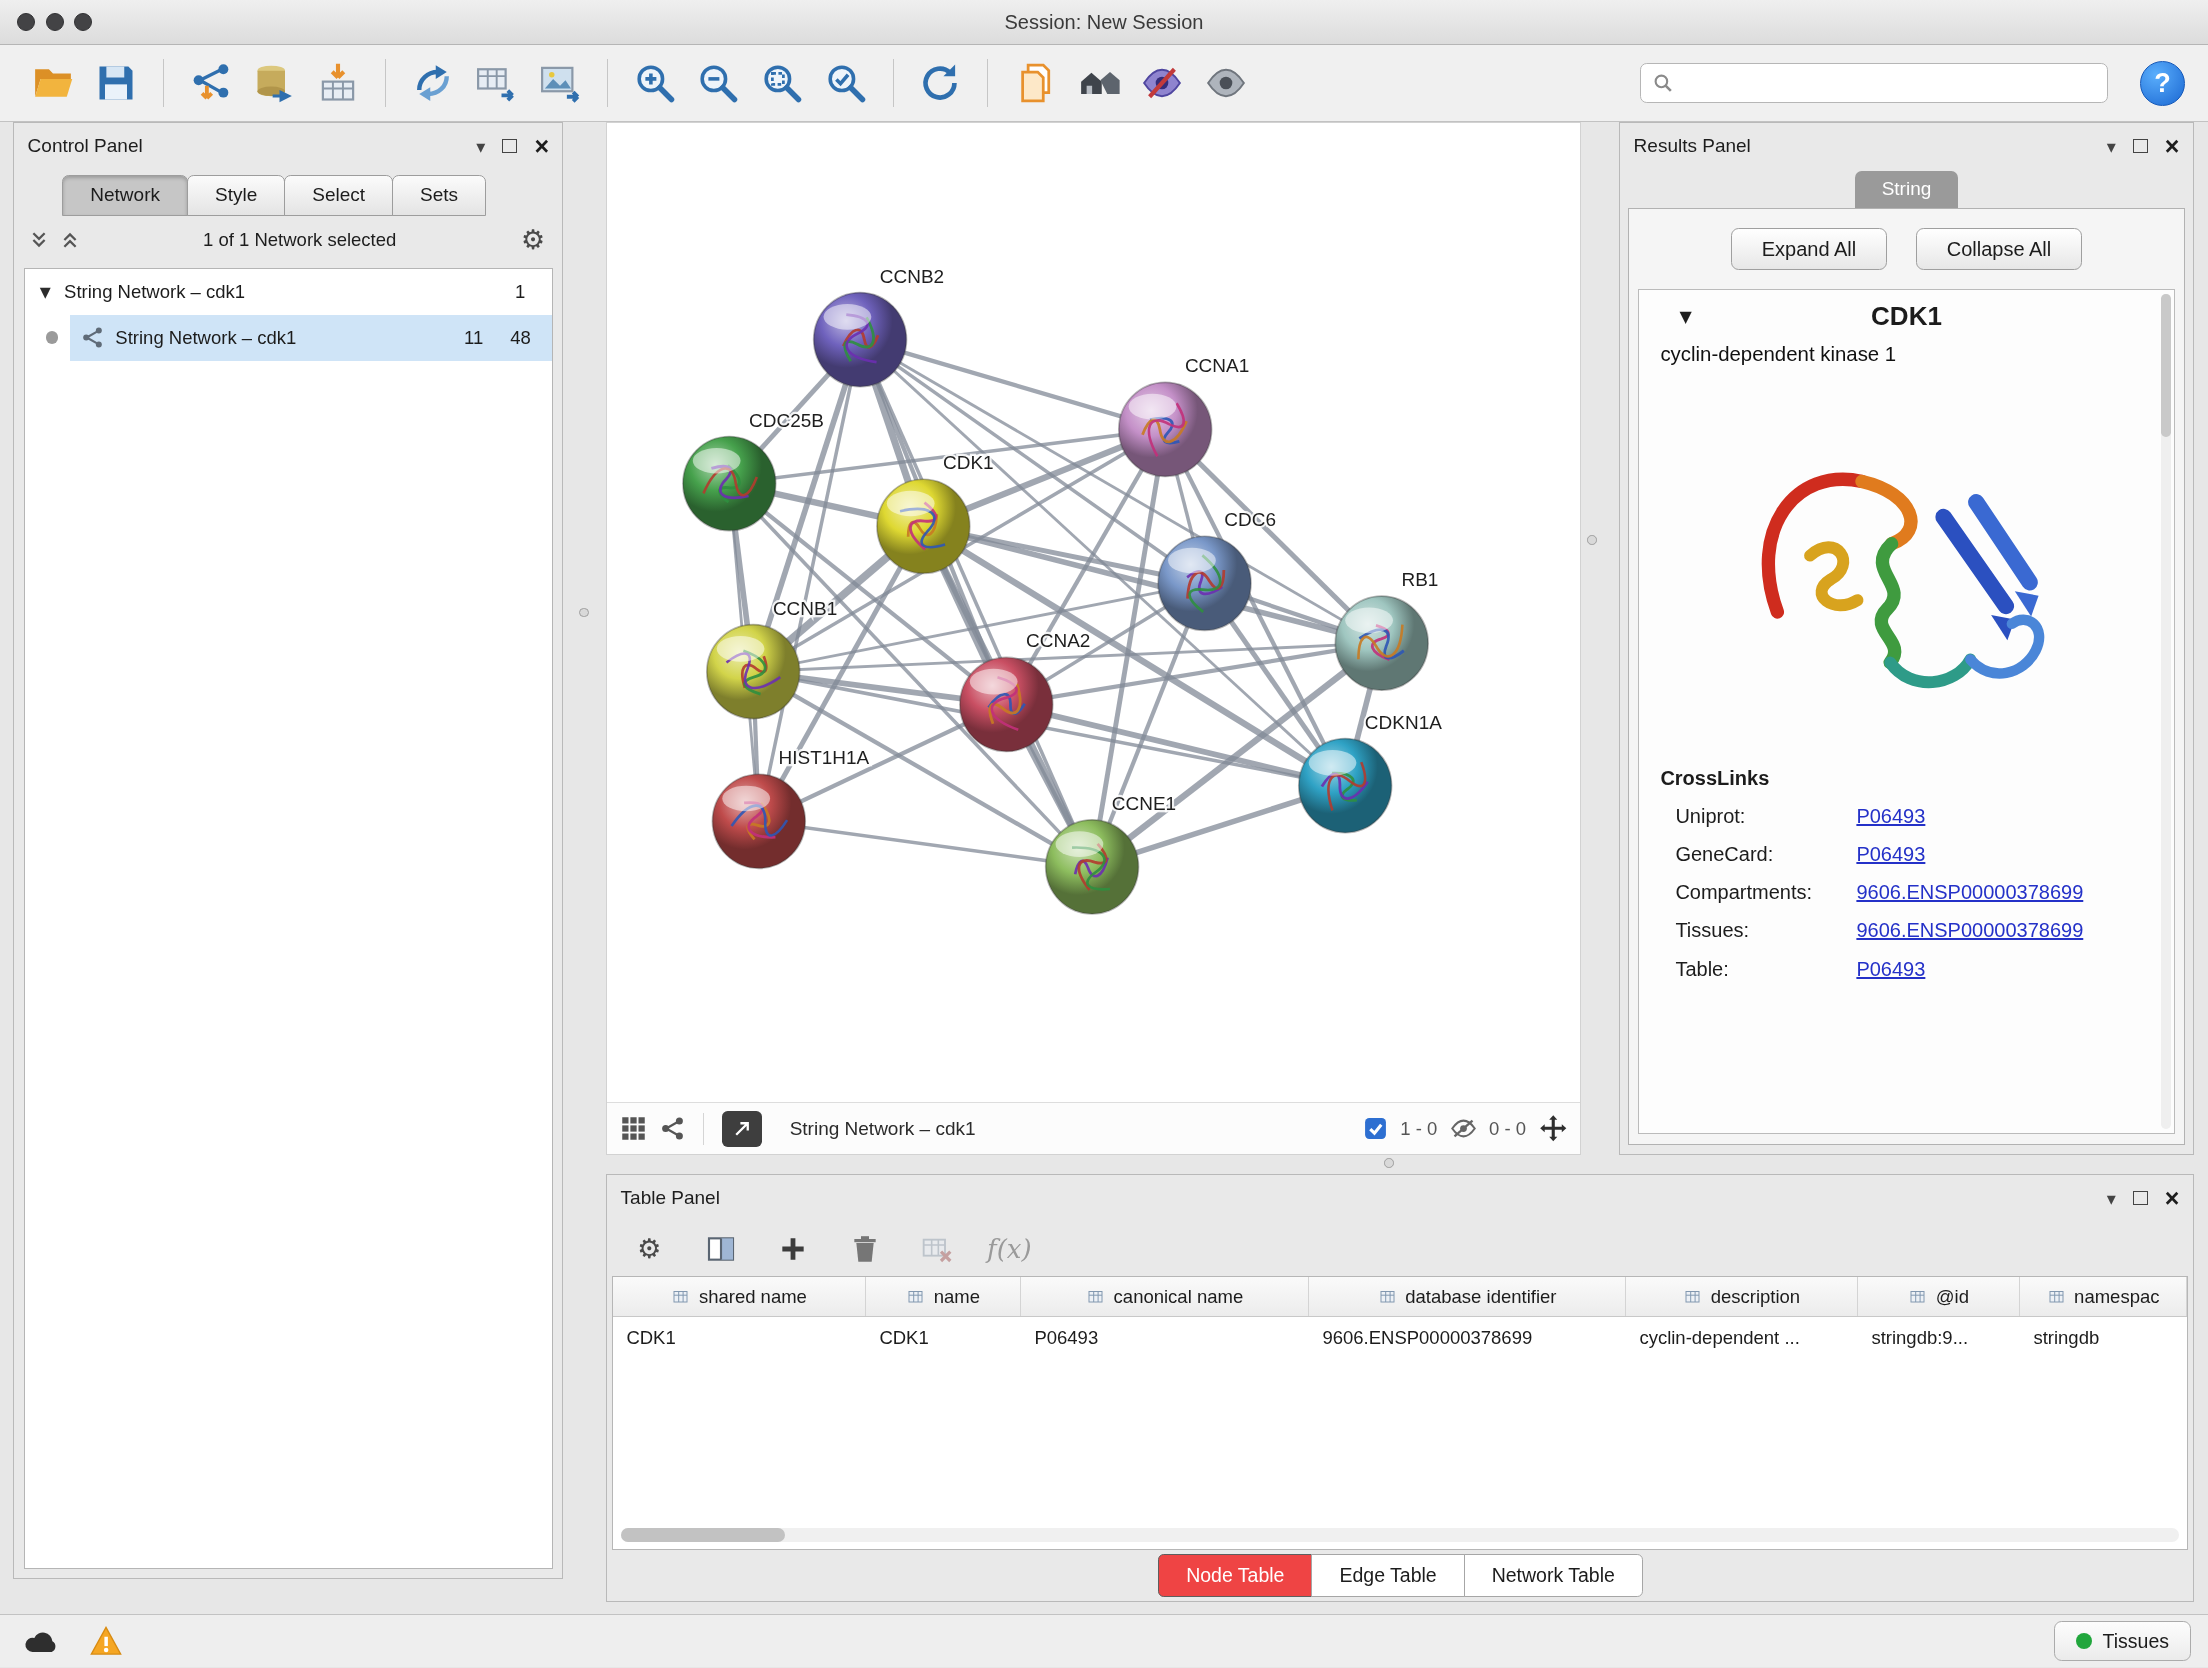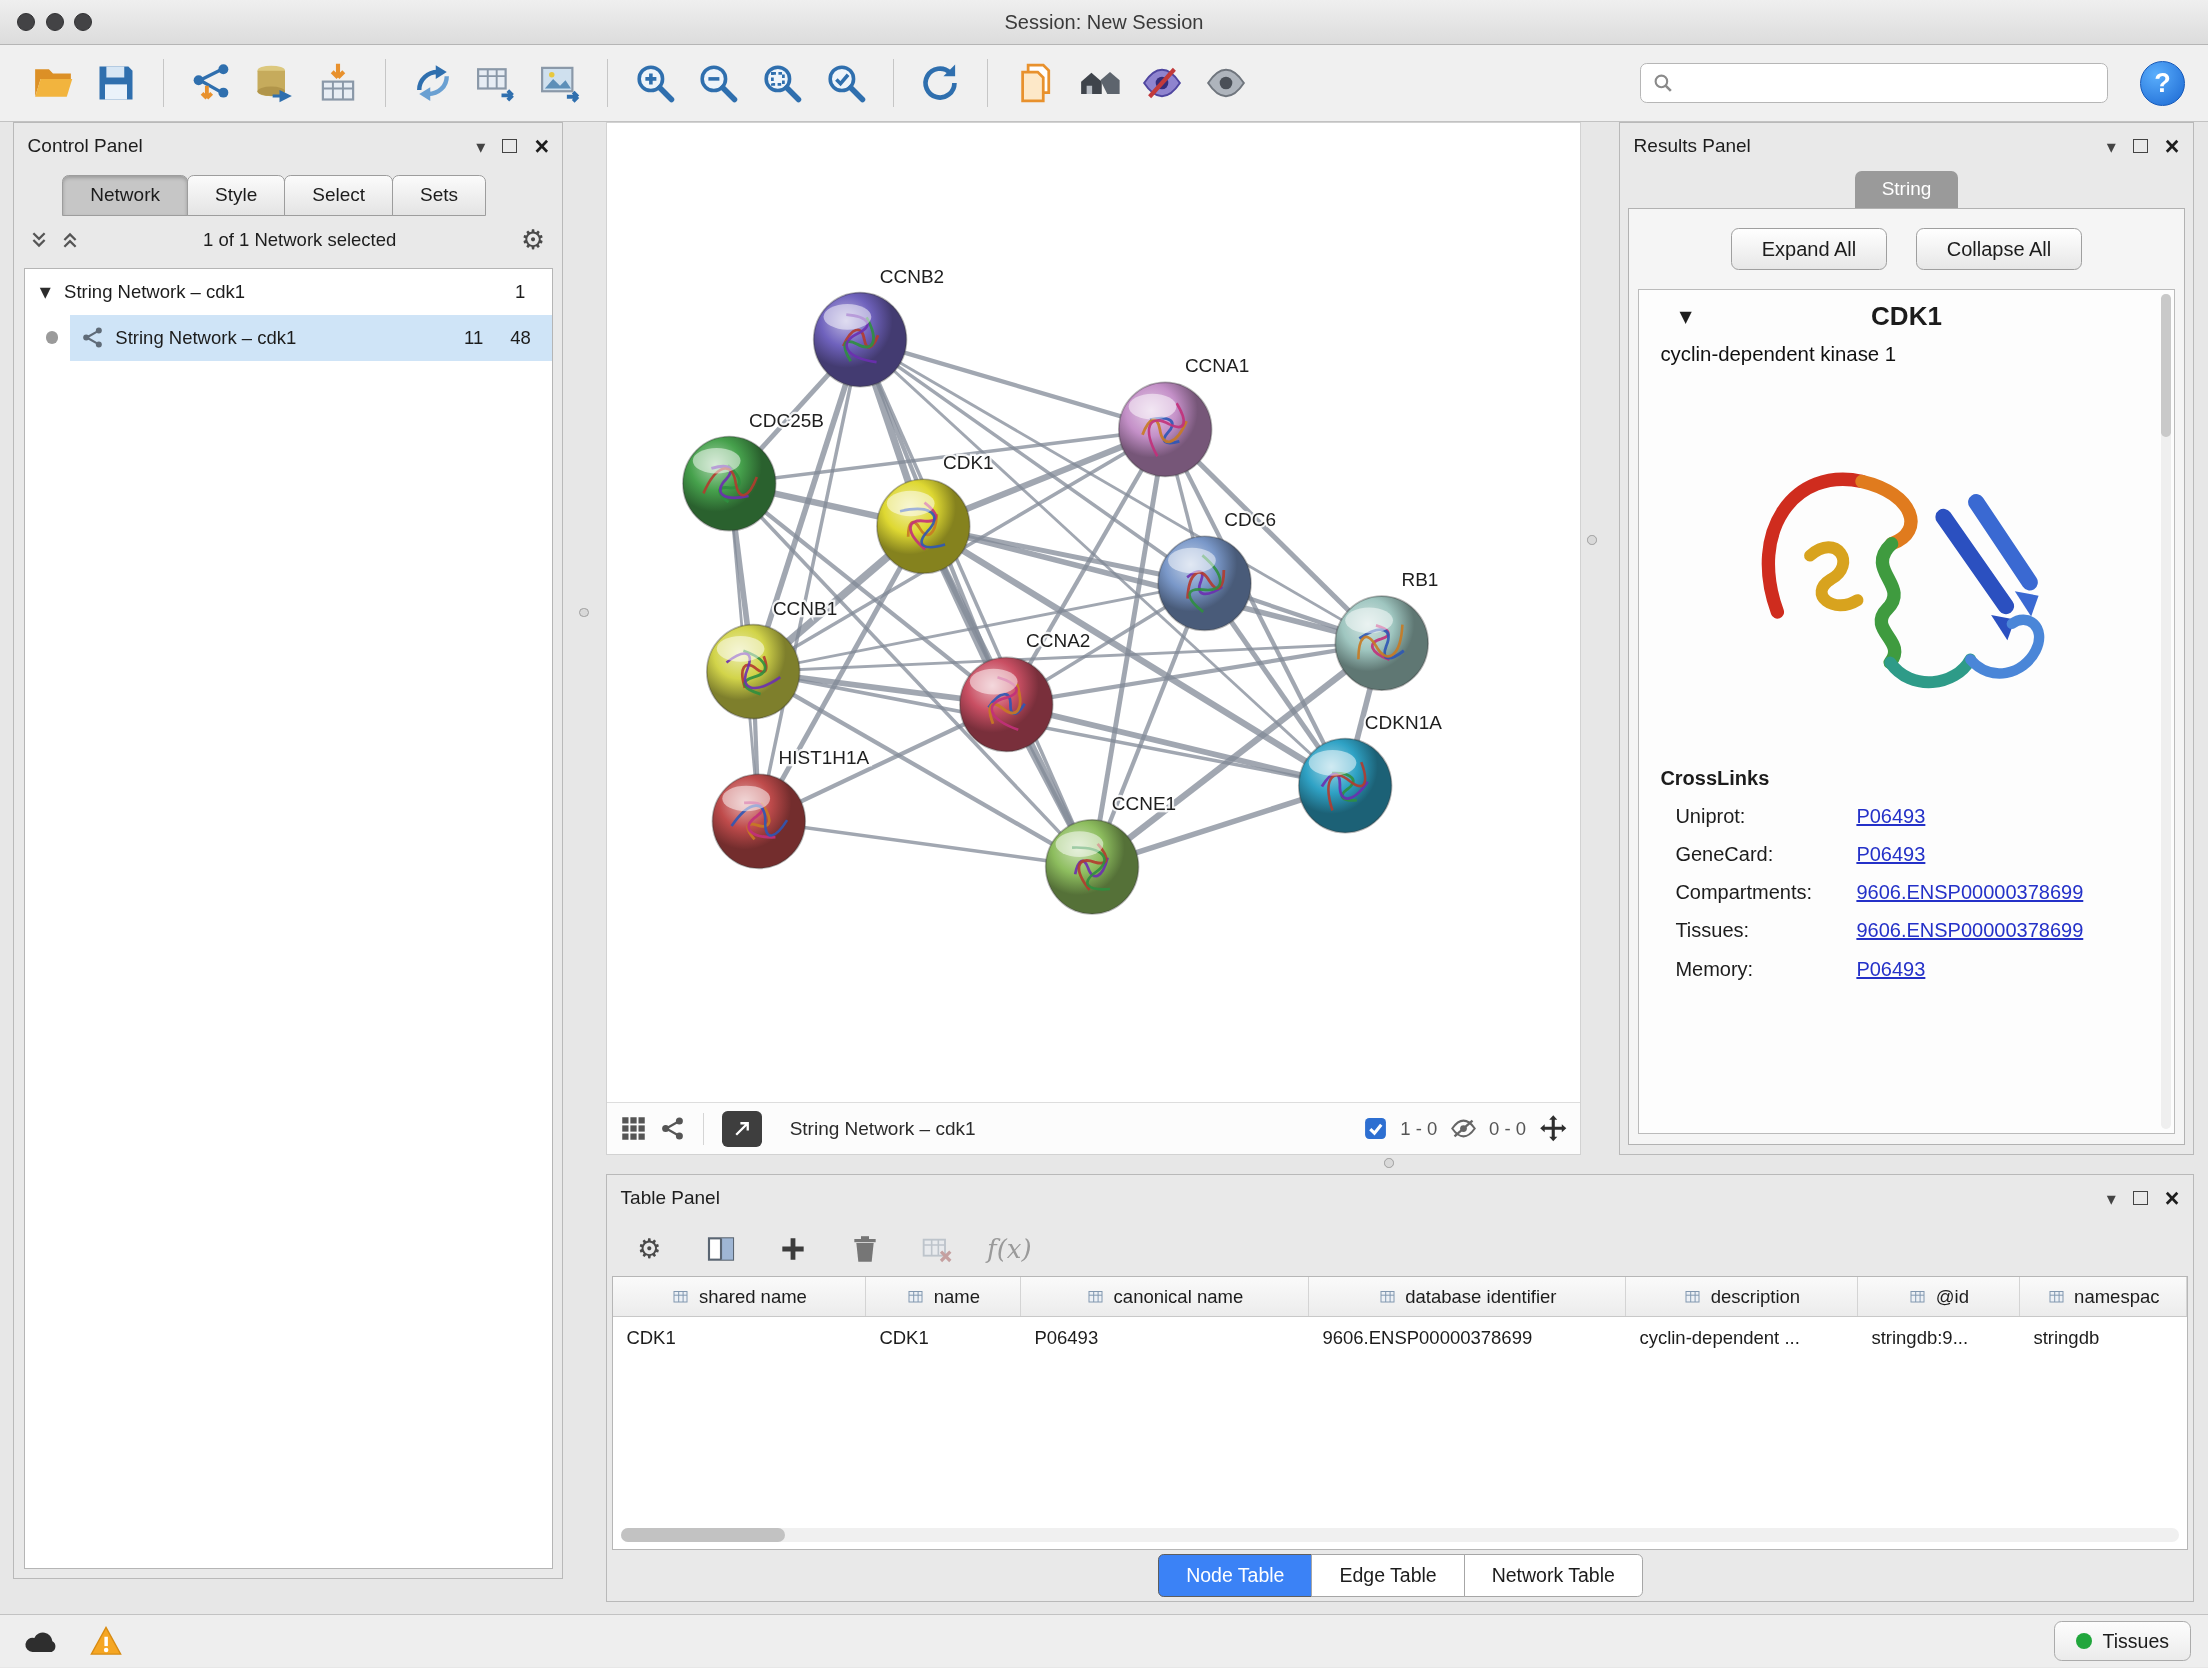--- a/index.html
+++ b/index.html
@@ -98,21 +98,21 @@
   .th{display:flex;align-items:center;justify-content:center;gap:8.6px;font-size:18.5px;border-right:1px solid #d4d4d4;padding:0 7.6px;overflow:hidden;white-space:nowrap;cursor:pointer}
   .th svg{width:19px;height:16px;flex:none}
   .tp-row{display:flex;height:42px;align-items:center}
   .td{font-size:18.5px;padding:0 13.3px;overflow:hidden;white-space:nowrap}
   .tp-hscroll{position:absolute;left:7.6px;right:7.6px;bottom:6.7px;height:14.3px;background:#f0f0f0;border-radius:7.6px}
   .tp-hthumb{width:164px;height:14.3px;background:#c2c2c2;border-radius:7.6px;cursor:pointer}
   .tp-tabs{height:51px;display:flex;align-items:center;justify-content:center;flex:none}
   .tp-tab{font-size:19.5px;padding:8.6px 27px;border:1px solid #a6a6a6;background:#fff;margin-right:-1px;cursor:pointer}
   .tp-tab:first-child{border-radius:5.7px 0 0 5.7px}
   .tp-tab:last-child{border-radius:0 5.7px 5.7px 0}
-  .tp-tab.selected{background:#3b82f6;color:#fff;border-color:#5e5e5e}
+  .tp-tab.selected{background:#ef4444;color:#fff;border-color:#5e5e5e}
 
   
   .statusbar{height:53px;border-top:1px solid #c2c2c2;background:#eee;display:flex;align-items:center;padding:0 17px;gap:17px}
   .sb-btn{width:48px;height:40px;display:flex;align-items:center;justify-content:center;border-radius:6.7px;cursor:pointer}
   .memory-btn{margin-left:auto;display:flex;align-items:center;gap:10.5px;border:1px solid #ababab;border-radius:7.6px;background:linear-gradient(#fdfdfd,#ebebeb);padding:7.6px 21px;font-size:19.5px;cursor:pointer}
   .memory-dot{width:16px;height:16px;border-radius:50%;background:#21a63c}
 </style>
 </head>
 <body>
 
@@ -696,21 +696,21 @@
                 </div>
                 <div class="cl-row">
                   <div class="cl-label">Compartments:</div>
                   <a href="#">9606.ENSP00000378699</a>
                 </div>
                 <div class="cl-row">
                   <div class="cl-label">Tissues:</div>
                   <a href="#">9606.ENSP00000378699</a>
                 </div>
                 <div class="cl-row">
-                  <div class="cl-label">Memory:</div>
+                  <div class="cl-label">Table:</div>
                   <a href="#">P06493</a>
                 </div>
               </div>
             <div class="rp-scrollbar">
                 <div class="rp-thumb"></div>
               </div>
           </div>
         </div>
       </div>
     </div>

